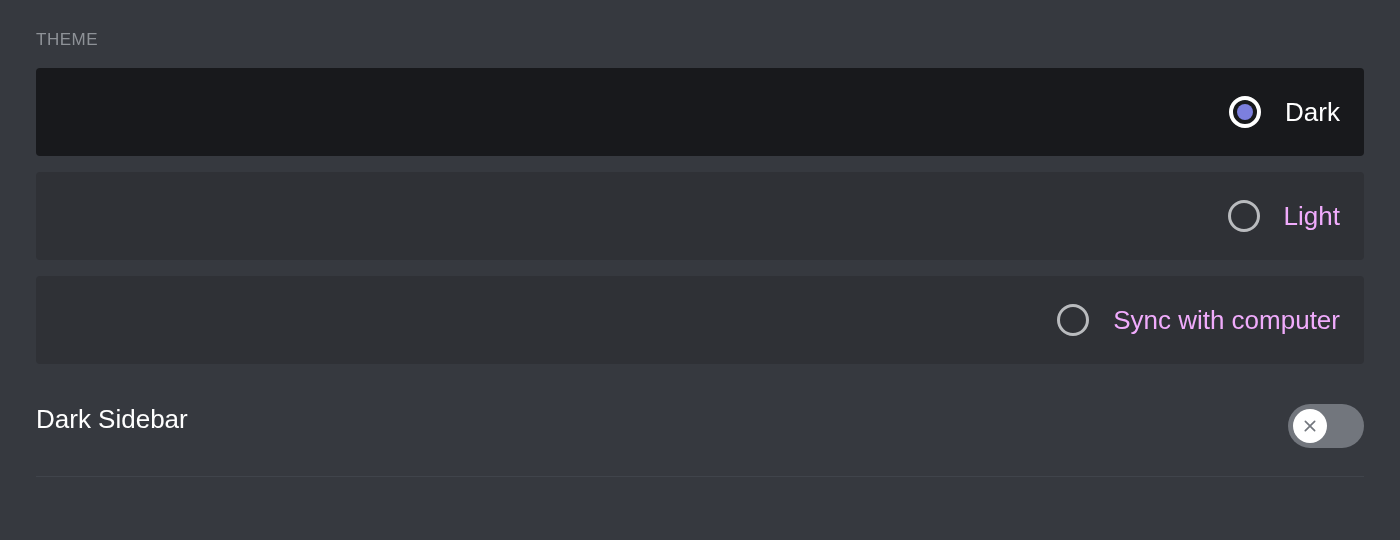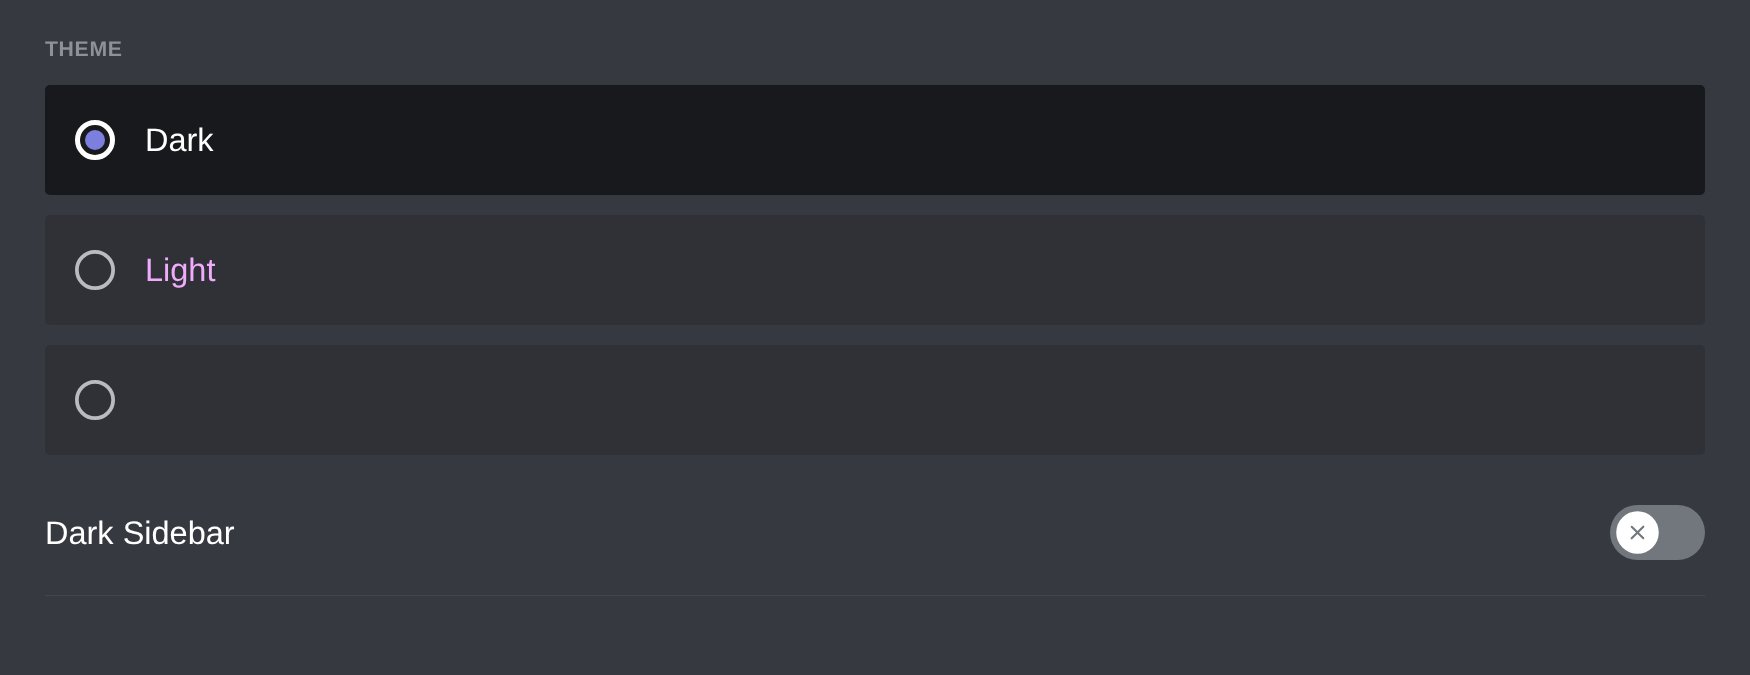--- a/index.html
+++ b/index.html
@@ -10,33 +10,34 @@
     body {
       background-color: #36393f;
       font-family: -apple-system, BlinkMacSystemFont, "Segoe UI", Helvetica, Arial, sans-serif;
       width: 1400px;
       height: 540px;
       padding: 30px 36px 0 36px;
     }
     .section-header {
       color: #8e9297;
       font-size: 17px;
-      font-weight: 700;
+      font-weight: 400;
       letter-spacing: 0.5px;
       text-transform: uppercase;
       margin-bottom: 18px;
     }
     .radio-option {
       background-color: #2f3136;
       border-radius: 4px;
       padding: 28px 24px;
       margin-bottom: 16px;
       display: flex;
       align-items: center;
       cursor: pointer;
+      justify-content: flex-end;
     }
     .radio-option.selected {
       background-color: #18191c;
     }
     .radio-circle {
       width: 32px;
       height: 32px;
       border-radius: 50%;
       border: 3px solid #b9bbbe;
       display: flex;
@@ -62,21 +63,21 @@
       color: #f0abfc;
       font-size: 26px;
       font-weight: 500;
       margin-left: 24px;
     }
     .radio-option.selected .radio-label {
       color: #ffffff;
     }
     .toggle-row {
       display: flex;
-      align-items: center;
+      align-items: flex-start;
       justify-content: space-between;
       padding: 24px 0 28px 0;
       border-bottom: 1px solid #40444b;
     }
     .toggle-label {
       color: #ffffff;
       font-size: 26px;
       font-weight: 500;
     }
     .toggle-switch {
@@ -120,20 +121,21 @@
   <div class="radio-circle">
     
   </div>
   <div class="radio-label">Light</div>
 </div>
 
 <div class="radio-option">
   <div class="radio-circle">
     
   </div>
+  <div class="radio-label">Sync with computer</div>
 </div>
 
 <div class="toggle-row">
   <div class="toggle-label">Dark Sidebar</div>
   <div class="toggle-switch">
     <div class="toggle-knob">
       <svg viewBox="0 0 24 24">
           <path fill="#72767d" d="M18.3 5.71a1 1 0 0 0-1.41 0L12 10.59 7.11 5.7A1 1 0 0 0 5.7 7.11L10.59 12 5.7 16.89a1 1 0 1 0 1.41 1.41L12 13.41l4.89 4.89a1 1 0 0 0 1.41-1.41L13.41 12l4.89-4.89a1 1 0 0 0 0-1.4z"></path>
         </svg>
     </div>

